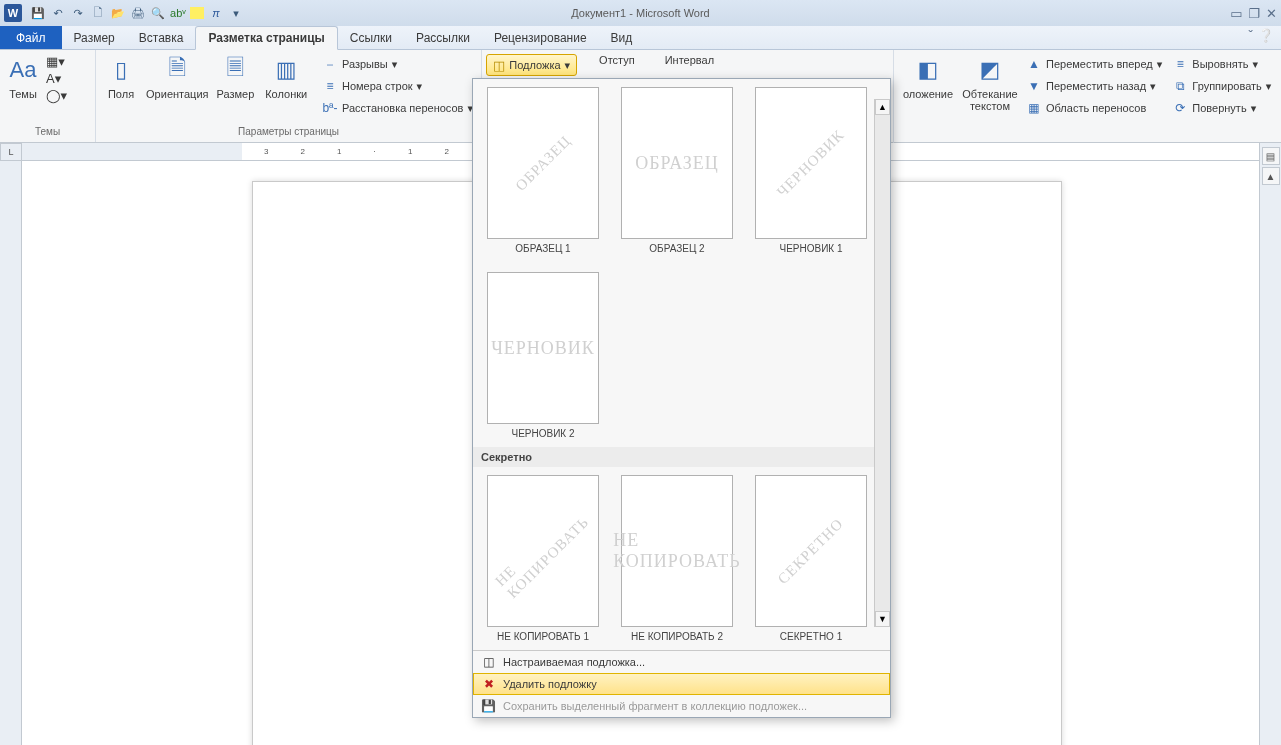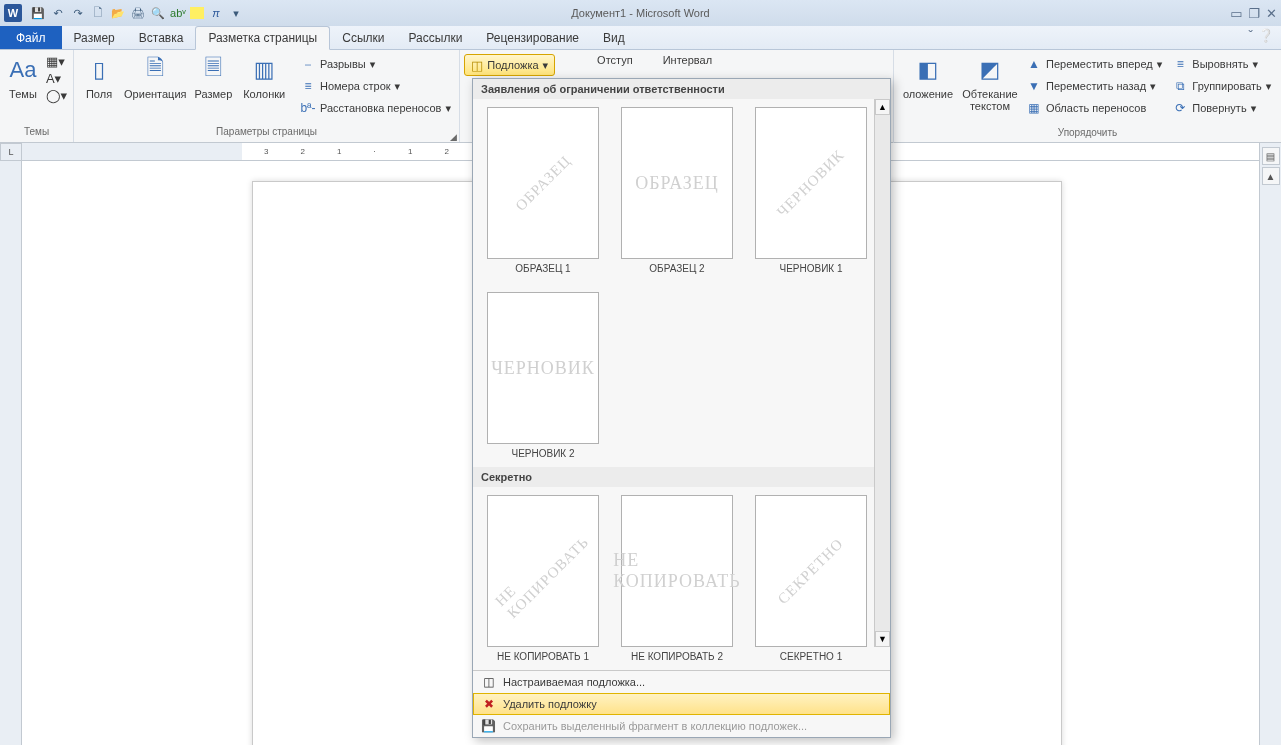--- a/index.html
+++ b/index.html
@@ -8,21 +8,21 @@
   .titlebar { height: 26px; background: linear-gradient(#dbe6f3,#cfdceb); display: flex; align-items: center; font-size: 11px; color:#444; position: relative; }
   .titlebar .word-icon { width:18px; height:18px; margin:0 4px; background:#2b579a; color:#fff; font-weight:bold; font-size:11px; display:flex; align-items:center; justify-content:center; border-radius:2px; }
   .qat { display:flex; gap:4px; align-items:center; margin-left:4px; }
   .qat span { width:16px; height:16px; display:flex; align-items:center; justify-content:center; font-size:11px; color:#3b5a7a; }
   .titlebar .title { position:absolute; left:50%; transform:translateX(-50%); color:#5a5a5a; }
   .winctrl { position:absolute; right:4px; display:flex; gap:6px; font-size:13px; color:#5a6f8a; }
   
   .tabs { height:24px; background: linear-gradient(#eef3fa,#e3ebf5); display:flex; align-items:stretch; font-size:12px; color:#3a3a3a; border-bottom:1px solid #b8c6d8; position:relative; }
   .tab { padding:0 12px; display:flex; align-items:center; cursor:pointer; }
   .tab.file { background:#1e61c0; color:#fff; padding:0 16px; }
-  .tab.active { background:#f5f6f7; border:1px solid #b8c6d8; border-bottom:1px solid #f5f6f7; margin-bottom:-1px; border-radius:3px 3px 0 0; }
+  .tab.active { background:#f5f6f7; border:1px solid #b8c6d8; border-bottom:1px solid #f5f6f7; margin-bottom:-1px; border-radius:3px 3px 0 0;font-weight:bold; }
   .tabright { position:absolute; right:6px; top:2px; display:flex; gap:6px; font-size:13px; color:#5a6f8a; }
   
   .ribbon { height:93px; background:#f5f6f7; border-bottom:1px solid #c2c9d1; display:flex; font-size:11px; color:#3a3a3a; }
   .group { border-right:1px solid #d6dde6; display:flex; flex-direction:column; }
   .group-body { flex:1; display:flex; align-items:flex-start; padding:4px 6px; gap:6px; }
   .group-label { height:16px; font-size:10px; text-align:center; color:#6a6a6a; position:relative; padding:0 6px; }
   .group-label .dlg { position:absolute; right:2px; bottom:0; font-size:9px; color:#6a6a6a; }
   .bigbtn { display:flex; flex-direction:column; align-items:center; width:50px; text-align:center; gap:2px; cursor:pointer; }
   .bigbtn .ic { width:32px; height:32px; display:flex; align-items:center; justify-content:center; font-size:22px; color:#3a6fb5; }
   .bigbtn .lb { font-size:11px; line-height:12px; }
@@ -96,21 +96,21 @@
   <div class="tab">Рецензирование</div>
   <div class="tab">Вид</div>
   <div class="tabright">
     <span>ˇ</span>
     <span style="color:#1e61c0">❔</span>
   </div>
 </div>
 
 <div class="ribbon">
 
-  <div class="group" style="width:74px">
+  <div class="group" style="width:96px">
     <div class="group-body">
       <div class="bigbtn" style="width:34px">
         <div class="ic">Aa</div>
         <div class="lb">Темы</div>
       </div>
       <div class="vstack">
         <span style="font-size:13px">▦▾</span>
         <span style="font-size:13px">A▾</span>
         <span style="font-size:13px">◯▾</span>
       </div>
@@ -145,21 +145,21 @@
     <div class="group-label"><span>Параметры страницы</span><span class="dlg">◢</span></div>
   </div>
 
   <div class="group" style="border-right:none">
     <div class="group-body" style="padding:4px">
       <div class="podlozhka-btn">
         <span class="ic">◫</span>
         <span>Подложка</span>
         <span>▾</span>
       </div>
-      <span class="txtlabel" style="margin-left:36px">Отступ</span>
+      <span class="txtlabel" style="margin-left:16px">Отступ</span>
       <span class="txtlabel">Интервал</span>
     </div>
   </div>
 
   <div class="group" style="position:absolute; right:0; top:50px; height:93px; width:388px; border-left:1px solid #d6dde6; border-right:none">
     <div class="group-body">
       <div class="bigbtn" style="width:56px">
         <div class="ic">◧</div>
         <div class="lb">оложение</div>
       </div>
@@ -174,21 +174,20 @@
             <span class="ic">▦</span>
             <span>Область переносов</span>
           </div>
       </div>
       <div class="vstack">
         <div class="smallbtn"><span class="ic">≡</span><span>Выровнять</span> ▾</div>
         <div class="smallbtn"><span class="ic">⧉</span><span>Группировать</span> ▾</div>
         <div class="smallbtn"><span class="ic">⟳</span><span>Повернуть</span> ▾</div>
       </div>
     </div>
-    <div class="group-label">Упорядочить</div>
   </div>
 </div>
 
 <div class="ruler-corner">L</div>
 <div class="hruler">
   <div class="track">
     <span style="margin-left:22px">3</span>
       <span style="margin-left:32px">2</span>
       <span style="margin-left:32px">1</span>
     <span style="margin-left:32px">·</span>
@@ -202,21 +201,20 @@
   <div class="ic" style="margin-top:2px">▲</div>
 </div>
 
 <div class="work">
   <div class="page">
     <div class="cursor"></div>
   </div>
 </div>
 
 <div class="gallery">
-  <div class="gal-cat">Заявления об ограничении ответственности</div>
   <div class="gal-grid" id="grid1">
       <div class="gal-item">
         <div class="pg">
           <div class="wm diag">ОБРАЗЕЦ</div>
         </div>
         <div class="cap">ОБРАЗЕЦ 1</div>
       </div>
       <div class="gal-item">
         <div class="pg">
           <div class="wm">ОБРАЗЕЦ</div>

